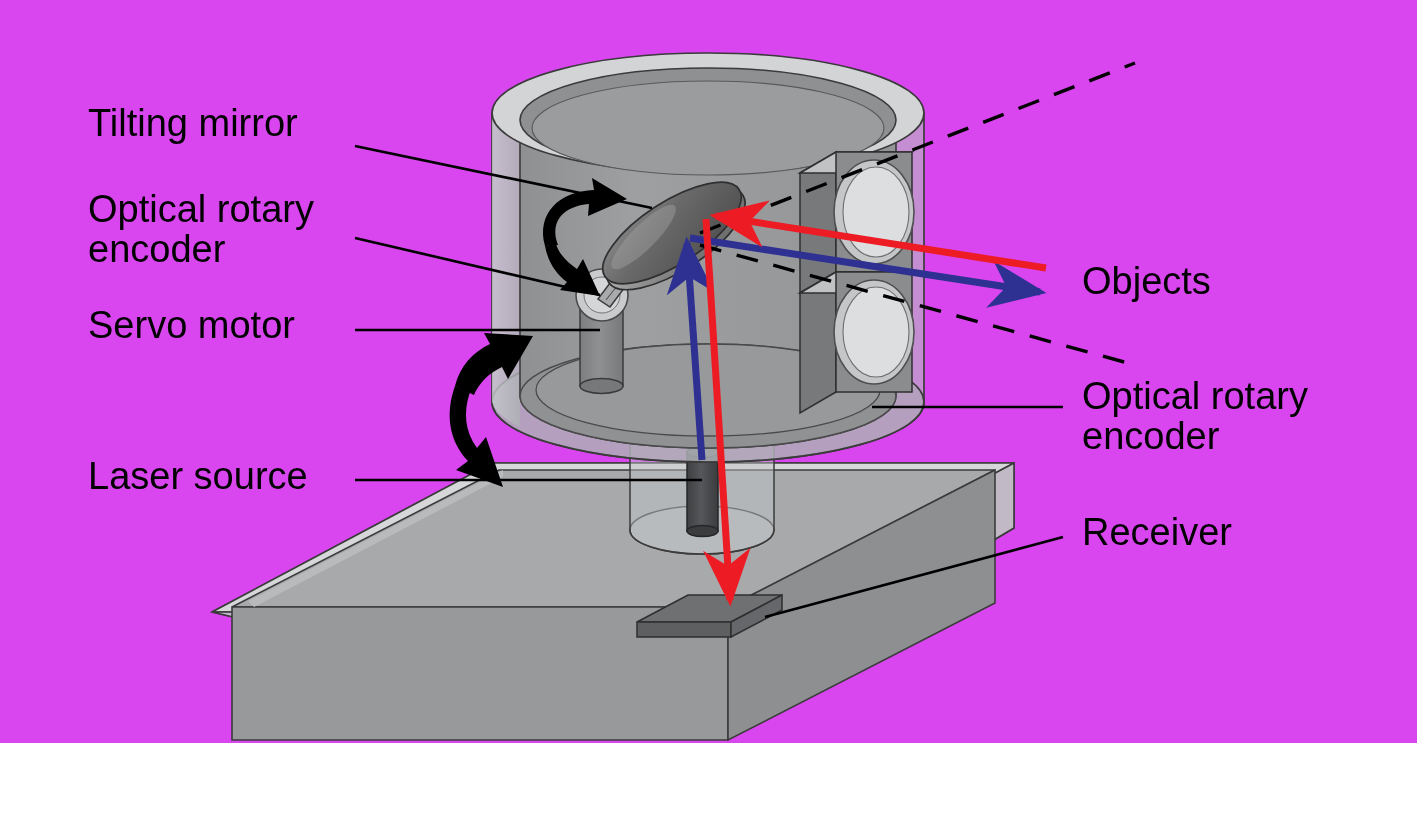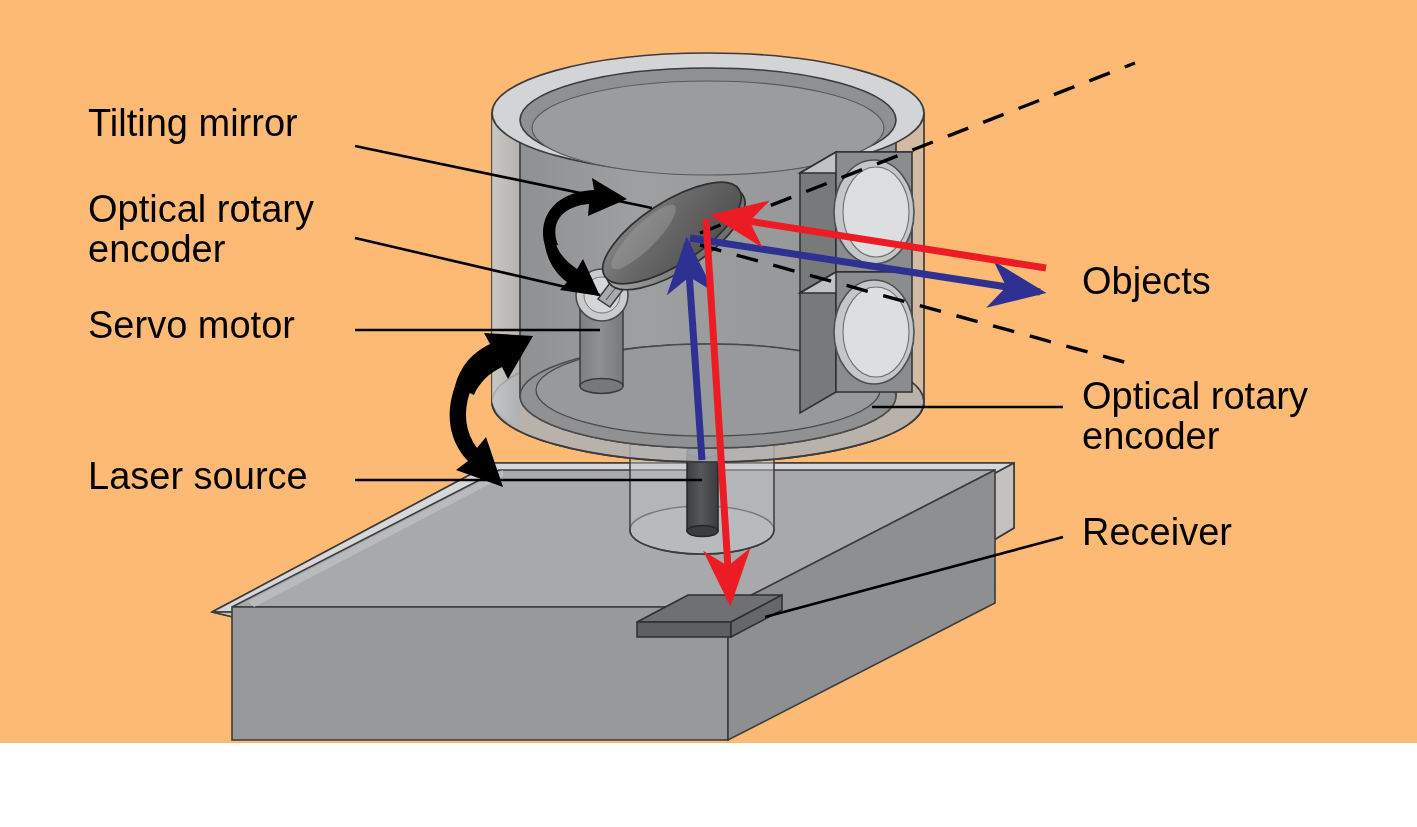--- a/index.html
+++ b/index.html
@@ -10,21 +10,21 @@
   body {
     width: 1417px;
     height: 827px;
     overflow: hidden;
     font-family: "Liberation Sans", sans-serif;
   }
   #diagram-root {
     position: relative;
     width: 1417px;
     height: 743px;
-    background: #fdba74;
+    background: #d946ef;
   }
   #scene {
     position: absolute;
     top: 0;
     left: 0;
   }
   .label-text {
     font-family: "Liberation Sans", sans-serif;
     font-size: 38px;
     fill: #000000;

